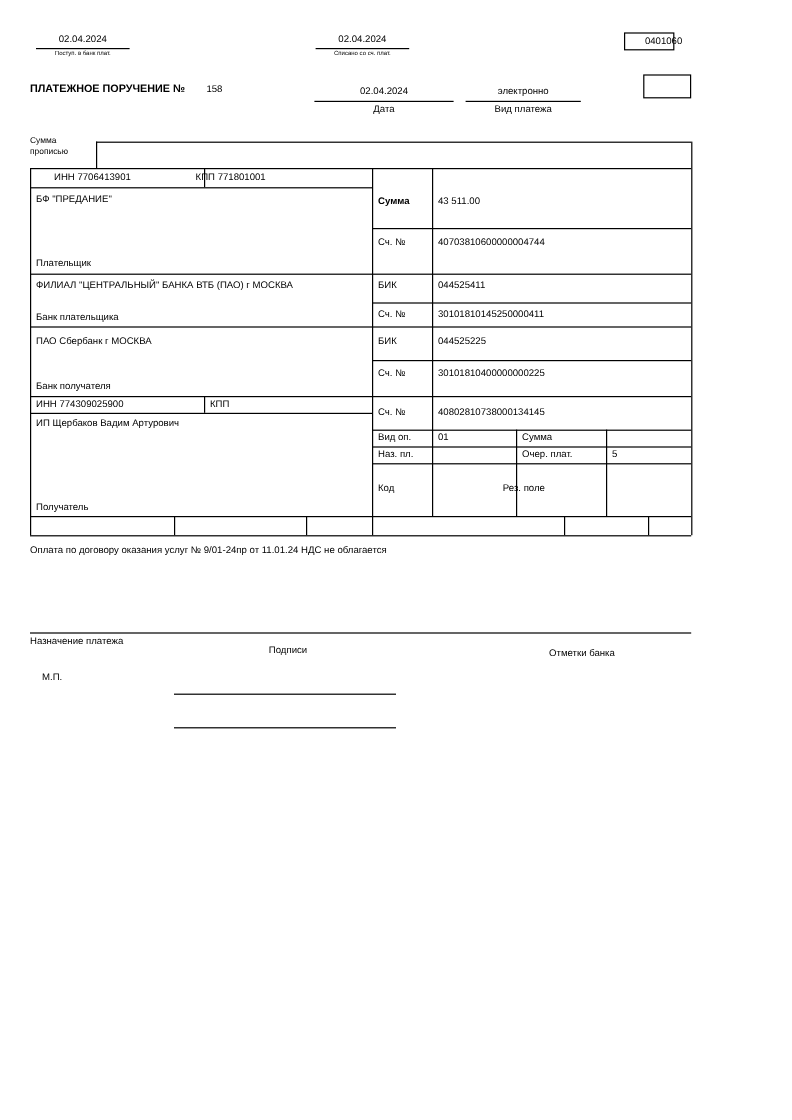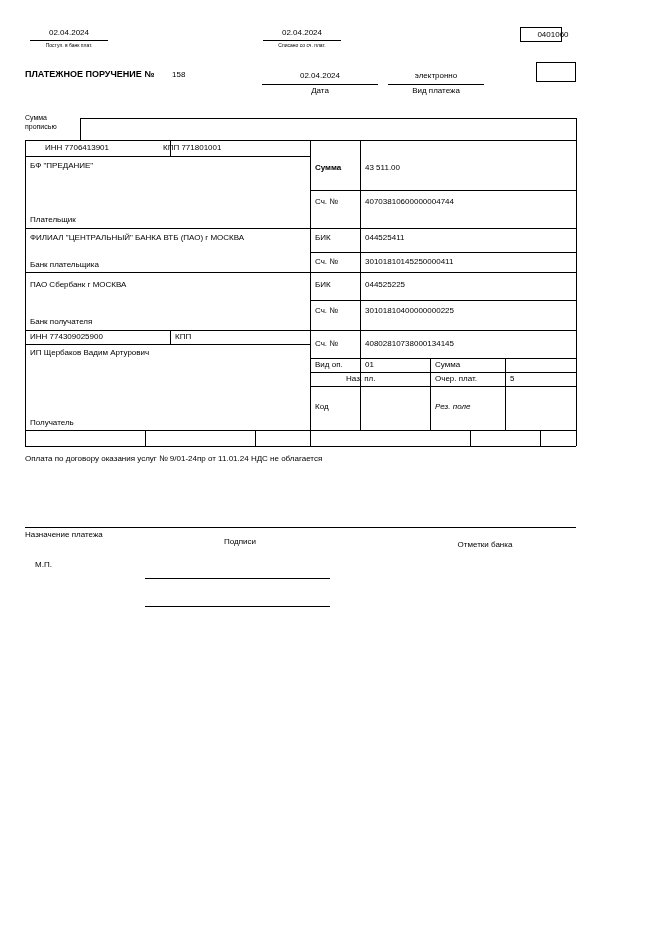--- a/index.html
+++ b/index.html
@@ -112,26 +112,26 @@
   <div class="t" style="left:30px;top:348px;">ИП Щербаков Вадим Артурович</div>
   <div class="t" style="left:30px;top:418px;">Получатель</div>
 
   <div class="t" style="left:315px;top:339px;">Сч. №</div>
   <div class="t" style="left:365px;top:339px;">40802810738000134145</div>
 
   <div class="t" style="left:315px;top:360px;">Вид оп.</div>
   <div class="t" style="left:365px;top:360px;">01</div>
   <div class="t" style="left:435px;top:360px;">Сумма</div>
 
-  <div class="t" style="left:315px;top:374px;margin-left:31px;">Наз. пл.</div>
+  <div class="t" style="left:315px;top:374px;">Наз. пл.</div>
   <div class="t" style="left:435px;top:374px;">Очер. плат.</div>
   <div class="t" style="left:510px;top:374px;">5</div>
 
   <div class="t" style="left:315px;top:402px;">Код</div>
-  <div class="t" style="left:435px;top:402px;font-style:italic;">Рез. поле</div>
+  <div class="t" style="left:419px;top:402px;">Рез. поле</div>
 
   <div class="t" style="left:25px;top:454px;">Оплата по договору оказания услуг № 9/01-24пр от 11.01.24 НДС не облагается</div>
   <div class="hl" style="left:25px;top:527px;width:551px;"></div>
   <div class="t" style="left:25px;top:530px;">Назначение платежа</div>
 
   <div class="t c" style="left:160px;top:537px;width:160px;">Подписи</div>
   <div class="t c" style="left:410px;top:540px;width:150px;">Отметки банка</div>
   <div class="t" style="left:35px;top:560px;">М.П.</div>
 
   <div class="hl" style="left:145px;top:578px;width:185px;"></div>

